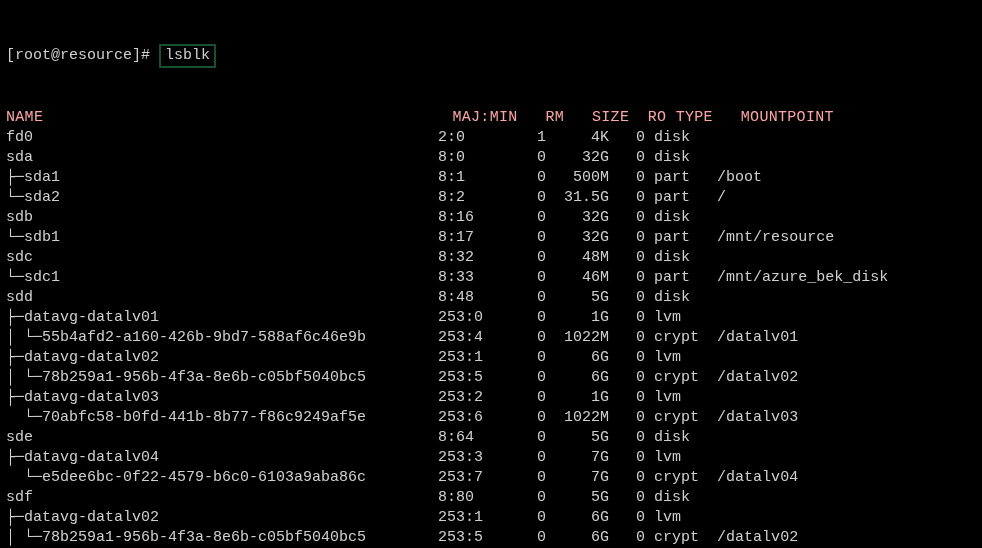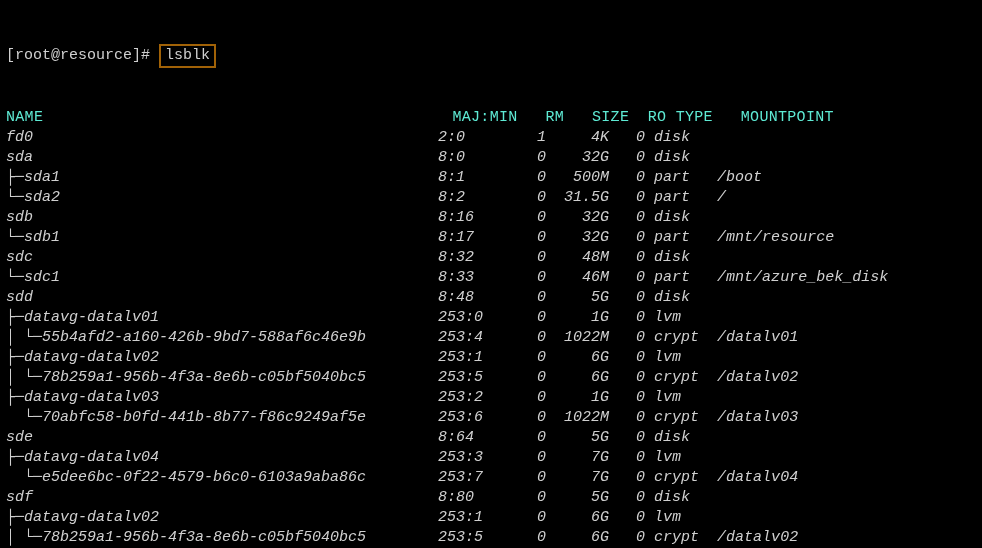--- a/index.html
+++ b/index.html
@@ -16,32 +16,31 @@
   }
   .terminal {
     padding: 4px 6px;
     white-space: pre;
     position: relative;
   }
   .prompt-area {
     margin-bottom: 0;
   }
   .cmd-box {
-    border: 2px solid #a16207;
+    border: 2px solid #14532d;
     padding: 0 4px 0 4px;
     display: inline-block;
     color: #d0d0d0;
   }
   .hdr {
-    color: #5eead4;
+    color: #fca5a5;
     letter-spacing: 0.3px;
   }
   .row {
     color: #d0d0d0;
-    font-style: italic;
   }
 </style>
 </head>
 <body>
 
 <div class="terminal">
   <div class="prompt-area"><span>[root@resource]# </span><span class="cmd-box"><span>lsblk</span></span></div>
   <div id="table-area"><div class="hdr">NAME                                            MAJ:MIN   RM   SIZE  RO TYPE   MOUNTPOINT</div><div class="row">fd0                                             2:0        1     4K   0 disk  </div><div class="row">sda                                             8:0        0    32G   0 disk  </div><div class="row">├─sda1                                          8:1        0   500M   0 part   /boot</div><div class="row">└─sda2                                          8:2        0  31.5G   0 part   /</div><div class="row">sdb                                             8:16       0    32G   0 disk  </div><div class="row">└─sdb1                                          8:17       0    32G   0 part   /mnt/resource</div><div class="row">sdc                                             8:32       0    48M   0 disk  </div><div class="row">└─sdc1                                          8:33       0    46M   0 part   /mnt/azure_bek_disk</div><div class="row">sdd                                             8:48       0     5G   0 disk  </div><div class="row">├─datavg-datalv01                               253:0      0     1G   0 lvm   </div><div class="row">│ └─55b4afd2-a160-426b-9bd7-588af6c46e9b        253:4      0  1022M   0 crypt  /datalv01</div><div class="row">├─datavg-datalv02                               253:1      0     6G   0 lvm   </div><div class="row">│ └─78b259a1-956b-4f3a-8e6b-c05bf5040bc5        253:5      0     6G   0 crypt  /datalv02</div><div class="row">├─datavg-datalv03                               253:2      0     1G   0 lvm   </div><div class="row">  └─70abfc58-b0fd-441b-8b77-f86c9249af5e        253:6      0  1022M   0 crypt  /datalv03</div><div class="row">sde                                             8:64       0     5G   0 disk  </div><div class="row">├─datavg-datalv04                               253:3      0     7G   0 lvm   </div><div class="row">  └─e5dee6bc-0f22-4579-b6c0-6103a9aba86c        253:7      0     7G   0 crypt  /datalv04</div><div class="row">sdf                                             8:80       0     5G   0 disk  </div><div class="row">├─datavg-datalv02                               253:1      0     6G   0 lvm   </div><div class="row">│ └─78b259a1-956b-4f3a-8e6b-c05bf5040bc5        253:5      0     6G   0 crypt  /datalv02</div></div>
 </div>
 

